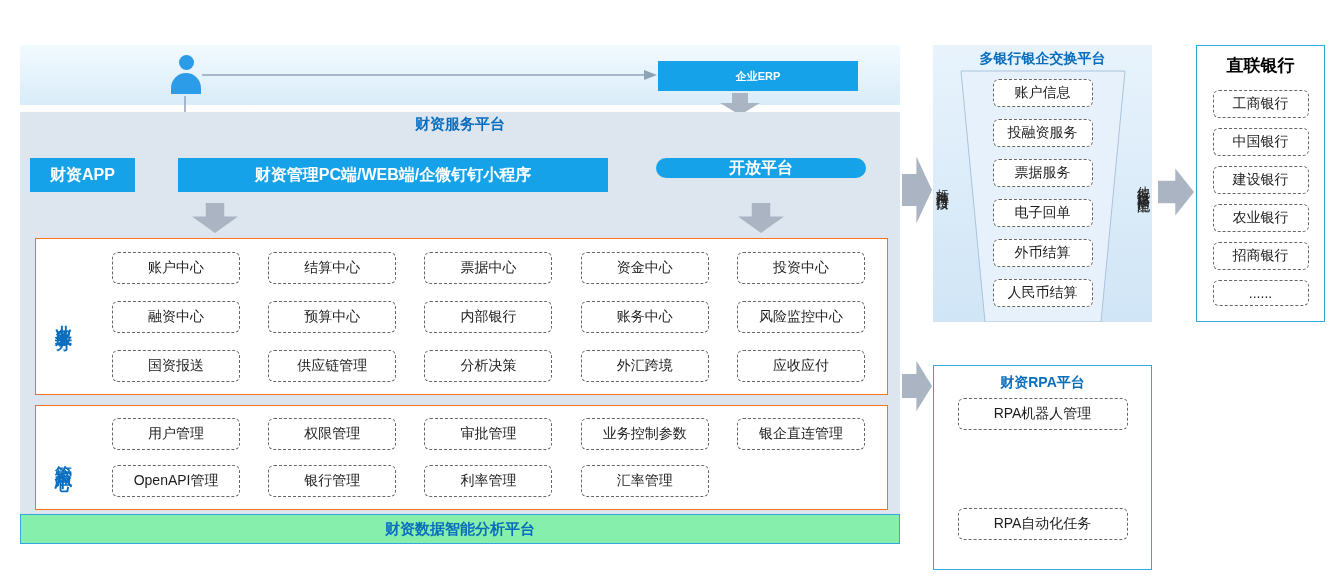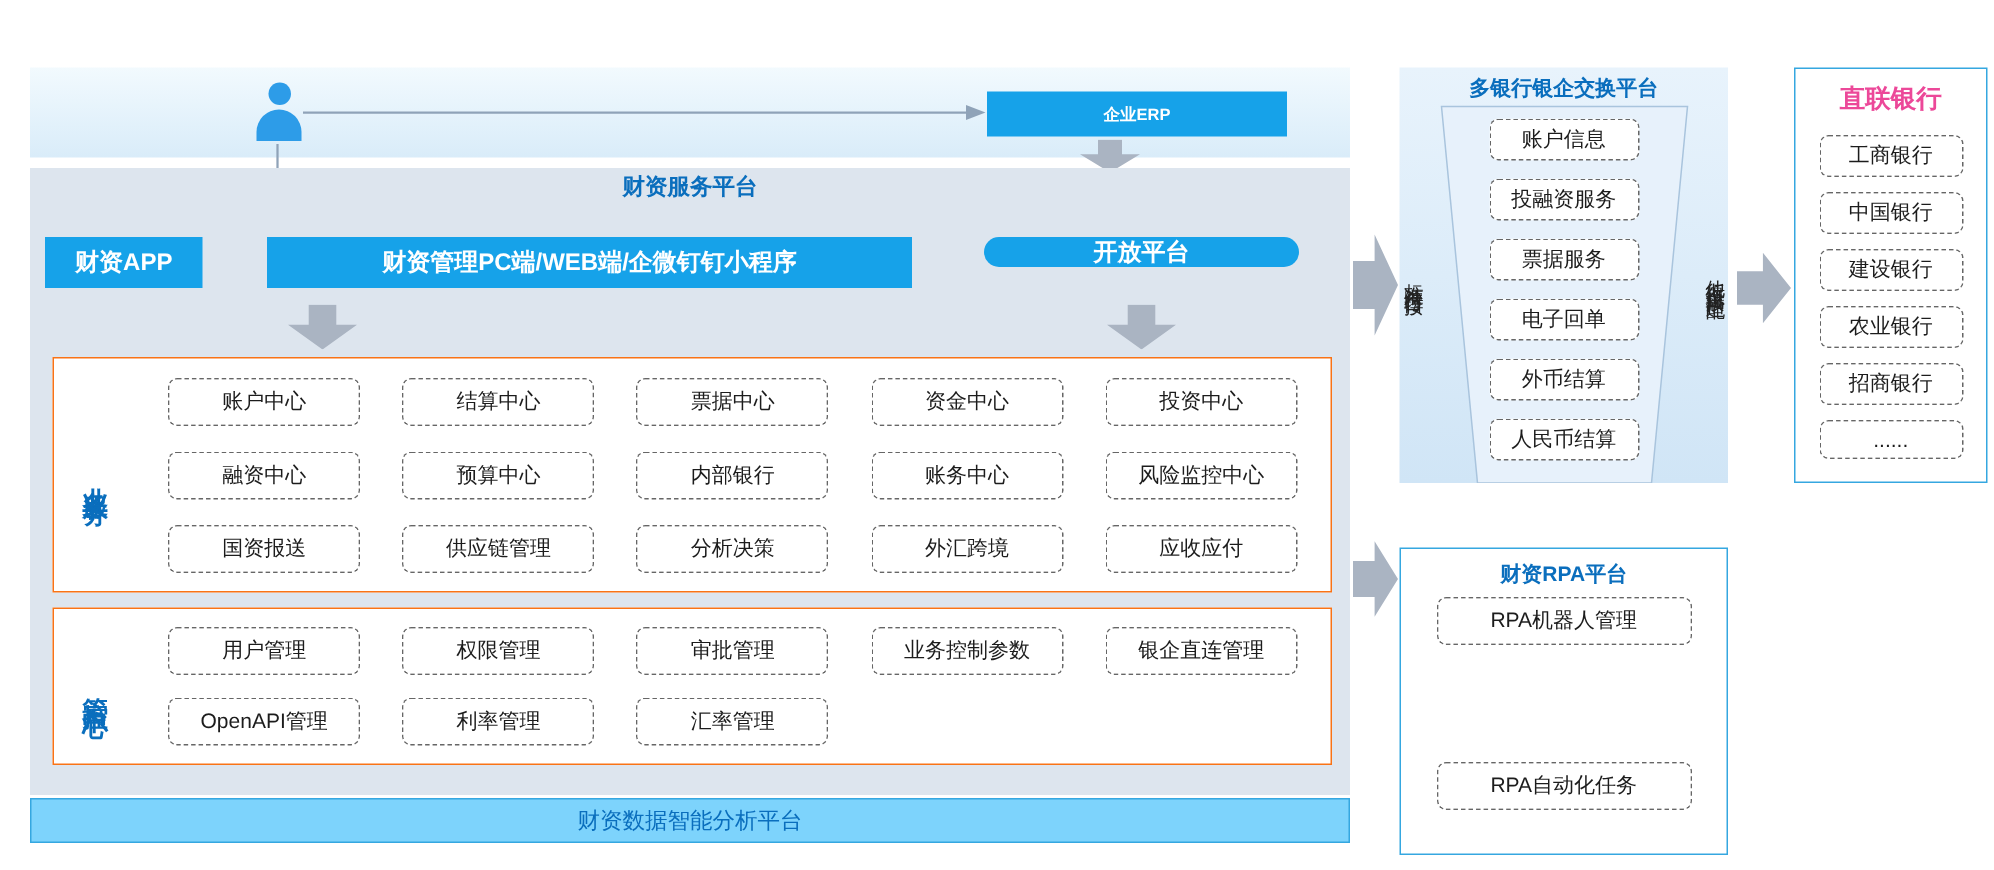--- a/index.html
+++ b/index.html
@@ -42,42 +42,42 @@
   .v-blue-label { position:absolute; left:16px; top:50%; transform:translateY(-50%);
     writing-mode:vertical-rl; text-orientation:upright; color:#0a6ebd; font-weight:bold;
     font-size:17px; letter-spacing:3px; }
 
   .grid5 { position:absolute; left:62px; right:8px; top:4px; bottom:4px;
     display:grid; grid-template-columns:repeat(5,1fr); align-items:center; justify-items:center; }
 
   .dash-box { background:#ffffff; border:1.5px dashed #666666; border-radius:6px;
     padding:6px 10px; font-size:14px; color:#1c1c1c; text-align:center; min-width:128px; }
 
-  .bottom-bar { position:absolute; left:20px; top:532px; width:880px; height:30px;
-    background:#7dd3fc; border:1px solid #35a7e0; display:flex; align-items:center; justify-content:center;
-    color:#0a6ebd; font-weight:normal; font-size:15px; }
+  .bottom-bar { position:absolute; left:20px; top:514px; width:880px; height:30px;
+    background:#86efac; border:1px solid #35a7e0; display:flex; align-items:center; justify-content:center;
+    color:#0a6ebd; font-weight:bold; font-size:15px; }
 
   
   .exchange-panel { position:absolute; left:933px; top:45px; width:219px; height:277px;
     background:linear-gradient(180deg,#e8f3fc 0%,#d0e5f6 100%); }
   .exchange-title { position:absolute; left:0; right:0; top:5px; text-align:center;
     color:#0a6ebd; font-weight:bold; font-size:14px; }
   .funnel-svg { position:absolute; left:0; top:0; }
   .v-side-label { position:absolute; writing-mode:vertical-rl; text-orientation:upright;
     font-size:13px; color:#222222; letter-spacing:2px; }
   .exch-left-label  { left:0px;  top:50%; transform:translateY(-46%); }
   .exch-right-label { right:0px; top:50%; transform:translateY(-50%); }
   .exchange-list { position:absolute; left:30px; right:30px; top:34px;
     display:flex; flex-direction:column; align-items:center; gap:12px; }
   .exchange-list .dash-box { min-width:100px; padding:4px 10px; }
 
   .banks-panel { position:absolute; left:1196px; top:45px; width:129px; height:277px;
     background:#ffffff; border:1px solid #35a7e0; }
   .banks-title { position:absolute; left:0; right:0; top:8px; text-align:center;
-    color:#ec4899; font-weight:bold; font-size:17px; }
+    color:#000000; font-weight:bold; font-size:17px; }
   .banks-list { position:absolute; left:0; right:0; top:44px;
     display:flex; flex-direction:column; align-items:center; gap:10px; }
   .banks-list .dash-box { min-width:96px; padding:4px 8px; }
 
   .rpa-panel { position:absolute; left:933px; top:365px; width:219px; height:205px;
     background:#ffffff; border:1px solid #35a7e0; }
   .rpa-title { position:absolute; left:0; right:0; top:8px; text-align:center;
     color:#0a6ebd; font-weight:bold; font-size:14px; }
   .rpa-item { position:absolute; left:50%; transform:translateX(-50%); min-width:170px; }
   .rpa-item-1 { top:32px; }
@@ -142,20 +142,21 @@
 
     <div class="section-box control-box">
       <div class="v-blue-label">管控中心</div>
       <div class="grid5">
         <div class="dash-box">用户管理</div>
         <div class="dash-box">权限管理</div>
         <div class="dash-box">审批管理</div>
         <div class="dash-box">业务控制参数</div>
         <div class="dash-box">银企直连管理</div>
         <div class="dash-box">OpenAPI管理</div>
+        <div class="dash-box">银行管理</div>
         <div class="dash-box">利率管理</div>
         <div class="dash-box">汇率管理</div>
       </div>
     </div>
   </div>
 
   <div class="bottom-bar">财资数据智能分析平台</div>
 
   <div class="block-arrow-right" style="left:902px; top:150px; width:30px; height:80px;"></div>
   <div class="block-arrow-right" style="left:902px; top:356px; width:30px; height:60px;"></div>

